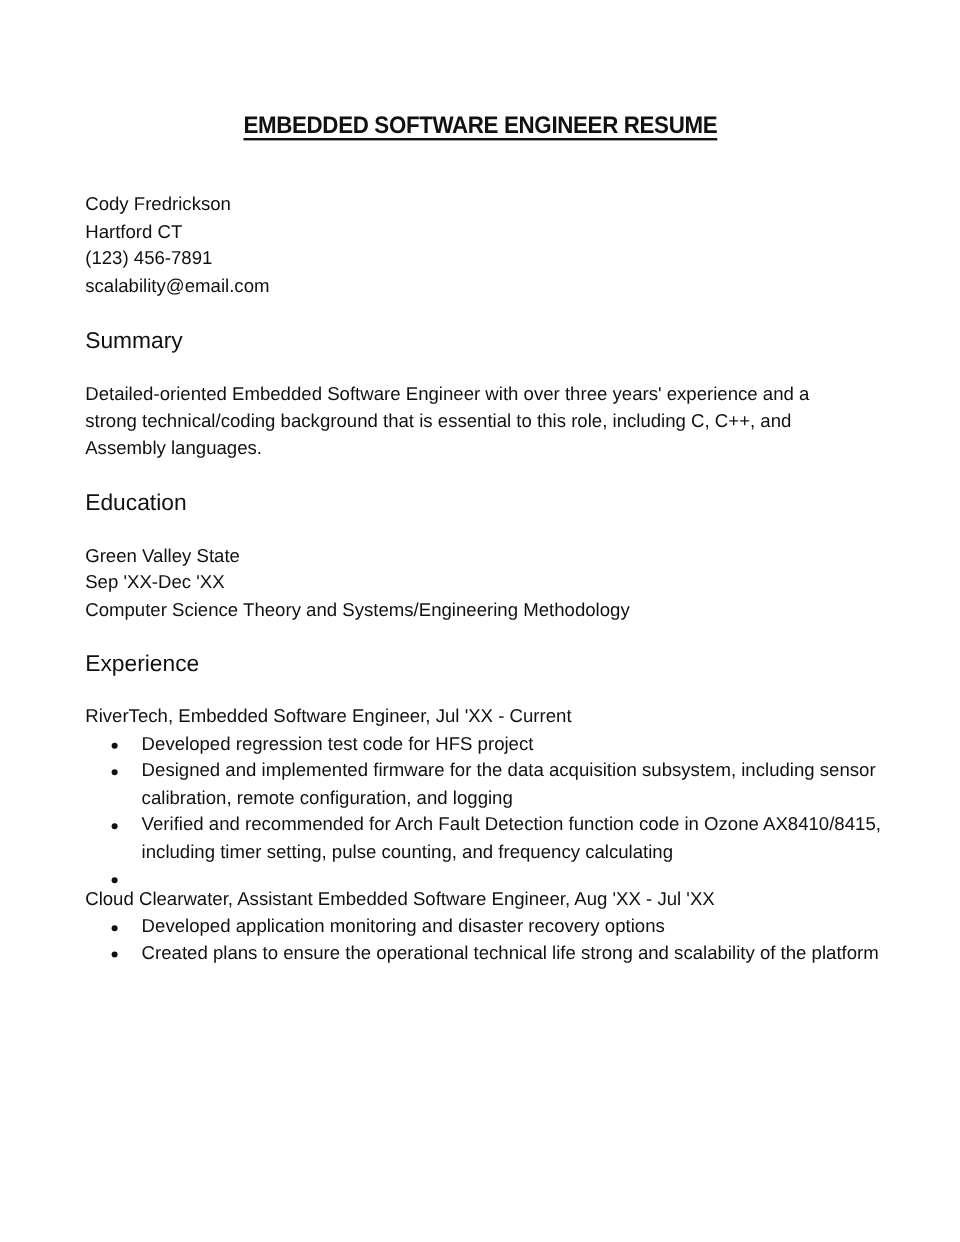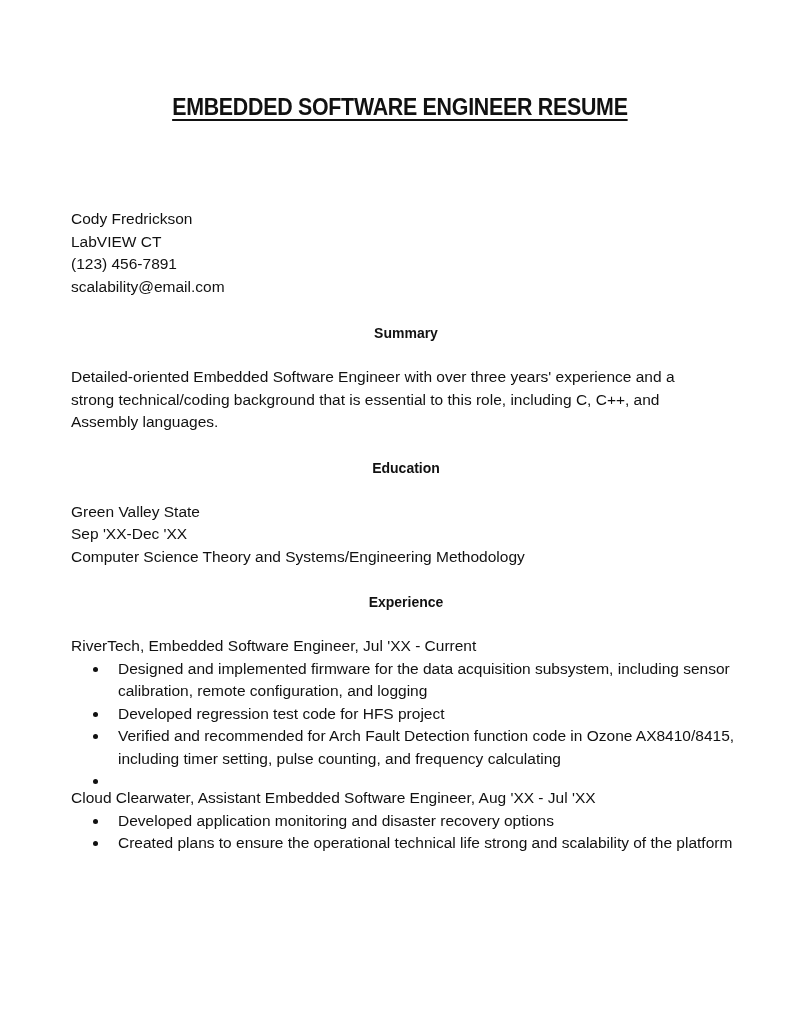--- a/index.html
+++ b/index.html
@@ -16,50 +16,48 @@
       color: #111111;
     }
     .title {
       position: absolute;
       top: 94px;
       left: 0;
       width: 800px;
       text-align: center;
       font-family: "Liberation Sans", sans-serif;
       font-weight: bold;
-      font-size: 23px;
+      font-size: 20px;
       letter-spacing: -0.3px;
       margin: 0;
     }
     .title span {
       text-decoration: underline;
       text-decoration-thickness: 2px;
       text-underline-offset: 4px;
       display: inline-block;
       transform: scaleX(0.93);
     }
     .content {
       position: absolute;
       left: 71px;
       top: 160px;
       width: 670px;
       font-size: 15.5px;
       line-height: 22.5px;
-      margin-top: 48px;
     }
     .line {
       display: block;
       white-space: nowrap;
     }
     .section-heading {
-      font-weight: bold;
-      font-size: 14px;
+      font-weight: normal;
+      font-size: 19px;
       margin: 0;
       line-height: 24px;
-      text-align: center;
     }
     .block { margin: 0; }
     .summary-text {
       width: 640px;
       margin: 0;
     }
     .job-title {
       font-weight: normal;
       font-size: 15.5px;
       margin: 0;
@@ -86,21 +84,21 @@
   </style>
 </head>
 <body>
 
 <h1 class="title"><span>EMBEDDED SOFTWARE ENGINEER RESUME</span></h1>
 
 <div class="content">
 
   <div class="block">
     <span class="line">Cody Fredrickson</span>
-    <span class="line">LabVIEW CT</span>
+    <span class="line">Hartford CT</span>
     <span class="line">(123) 456-7891</span>
     <span class="line">scalability@email.com</span>
   </div>
 
   <div style="height:23px"></div>
   <h2 class="section-heading">Summary</h2>
   <div style="height:21px"></div>
   <p class="summary-text">Detailed-oriented Embedded Software Engineer with over three years' experience and a strong technical/coding background that is essential to this role, including C, C++, and Assembly languages.</p>
 
   <div style="height:22px"></div>
@@ -112,22 +110,22 @@
     <span class="line">Computer Science Theory and Systems/Engineering Methodology</span>
   </div>
 
   <div style="height:22px"></div>
   <h2 class="section-heading">Experience</h2>
   <div style="height:21px"></div>
 
   <div class="block">
     <p class="job-title">RiverTech, Embedded Software Engineer, Jul 'XX - Current</p>
     <ul class="bullets">
+      <li><span class="bullet-dot"></span><span>Developed regression test code for HFS project</span></li>
       <li><span class="bullet-dot"></span><span>Designed and implemented firmware for the data acquisition subsystem, including sensor calibration, remote configuration, and logging</span></li>
-      <li><span class="bullet-dot"></span><span>Developed regression test code for HFS project</span></li>
       <li><span class="bullet-dot"></span><span>Verified and recommended for Arch Fault Detection function code in Ozone AX8410/8415, including timer setting, pulse counting, and frequency calculating</span></li>
       <li><span class="bullet-dot"></span></li>
     </ul>
   </div>
 
   <div style="height:17px"></div>
 
   <div class="block">
     <p class="job-title">Cloud Clearwater, Assistant Embedded Software Engineer, Aug 'XX - Jul 'XX</p>
     <ul class="bullets">

